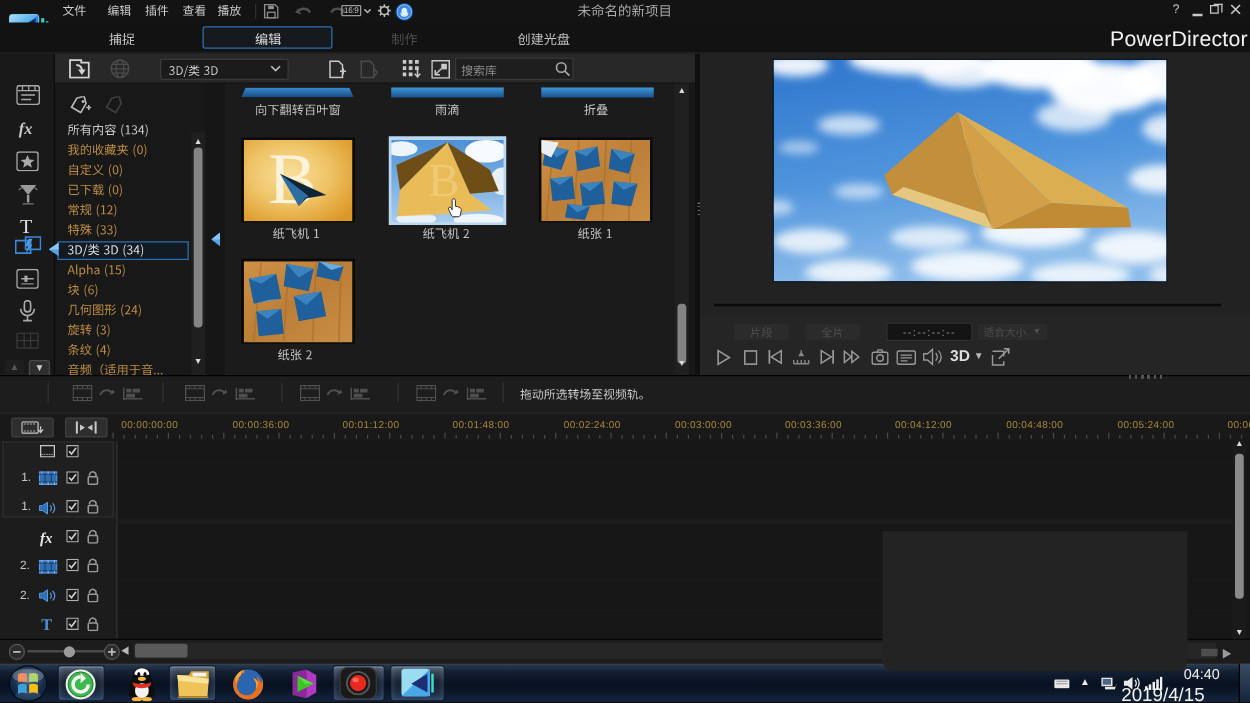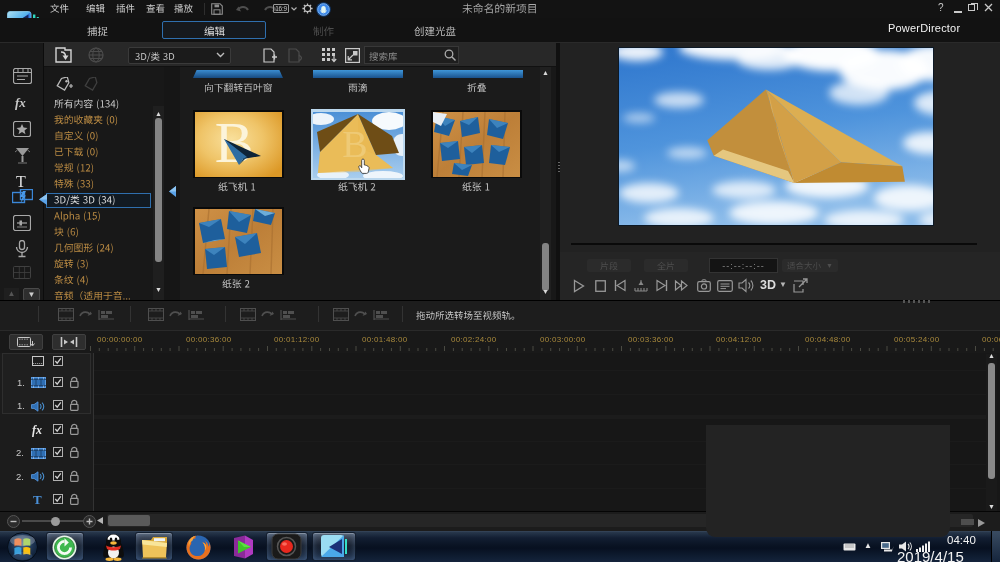--- a/index.html
+++ b/index.html
@@ -99,21 +99,21 @@
 <div class="ab" style="left:162px;top:21px;width:104px;height:18px;border:1px solid #2f6fae;border-radius:2px;background:#16191d"></div>
 <svg style="position:absolute;left:204px;top:22.8px;overflow:visible;" width="23" height="15.5" viewBox="0 -12.2 23 15.5">
       <path fill="#e8e8e8" d="M 0.4 -0.6 0.6 0.2 C 1.5 -0.2 2.6 -0.6 3.6 -1.1 L 3.5 -1.7 C 2.3 -1.3 1.2 -0.8 0.4 -0.6 Z M 0.6 -4.4 C 0.8 -4.5 1 -4.6 2.2 -4.7 C 1.8 -4.1 1.4 -3.5 1.2 -3.3 C 0.9 -2.9 0.7 -2.6 0.5 -2.6 C 0.6 -2.4 0.7 -2.1 0.7 -1.9 C 0.9 -2 1.2 -2.1 3.6 -2.7 C 3.5 -2.8 3.5 -3.1 3.5 -3.3 L 1.8 -3 C 2.5 -3.9 3.2 -5.1 3.8 -6.3 L 3.2 -6.6 C 3 -6.2 2.8 -5.8 2.6 -5.4 L 1.4 -5.3 C 2 -6.2 2.6 -7.4 3 -8.6 L 2.3 -8.8 C 1.9 -7.5 1.2 -6.2 1 -5.8 C 0.7 -5.5 0.6 -5.2 0.4 -5.2 C 0.5 -5 0.6 -4.6 0.6 -4.4 Z M 6.6 -3.7 V -2.1 H 5.7 V -3.7 Z M 7.1 -3.7 H 7.8 V -2.1 H 7.1 Z M 5.1 -4.3 V 0.8 H 5.7 V -1.5 H 6.6 V 0.5 H 7.1 V -1.5 H 7.8 V 0.5 H 8.4 V -1.5 H 9.1 V 0.1 C 9.1 0.1 9.1 0.2 9 0.2 C 9 0.2 8.8 0.2 8.5 0.2 C 8.6 0.3 8.7 0.6 8.7 0.8 C 9.1 0.8 9.3 0.7 9.5 0.7 C 9.7 0.5 9.8 0.4 9.8 0.1 V -4.3 L 9.1 -4.3 Z M 8.4 -3.7 H 9.1 V -2.1 H 8.4 Z M 6.4 -8.7 C 6.5 -8.4 6.7 -8 6.8 -7.7 H 4.3 V -5.4 C 4.3 -3.8 4.3 -1.5 3.3 0.2 C 3.5 0.3 3.8 0.5 3.9 0.7 C 4.9 -1 5.1 -3.5 5.1 -5.2 H 9.7 V -7.7 H 7.7 C 7.5 -8 7.3 -8.5 7.1 -8.9 Z M 5.1 -7 H 8.9 V -5.9 H 5.1 Z M 16.3 -7.9 H 19.1 V -6.8 H 16.3 Z M 15.6 -8.5 V -6.2 H 19.9 V -8.5 Z M 11.4 -3.5 C 11.4 -3.6 11.7 -3.6 12.1 -3.6 H 13.1 V -2.1 L 10.9 -1.8 L 11.1 -1 L 13.1 -1.4 V 0.8 H 13.8 V -1.5 L 15 -1.8 L 14.9 -2.5 L 13.8 -2.2 V -3.6 H 14.8 V -4.3 H 13.8 V -6 H 13.1 V -4.3 H 12.1 C 12.3 -5.1 12.6 -5.9 12.9 -6.8 H 14.8 V -7.6 H 13.1 C 13.2 -7.9 13.3 -8.3 13.3 -8.7 L 12.6 -8.8 C 12.5 -8.4 12.4 -8 12.3 -7.6 H 11 V -6.8 H 12.1 C 11.9 -6 11.7 -5.3 11.6 -5 C 11.4 -4.6 11.3 -4.2 11.1 -4.2 C 11.2 -4 11.3 -3.6 11.4 -3.5 Z M 19.1 -5 V -4.1 H 16.4 V -5 Z M 14.7 -0.8 14.8 -0.1 19.1 -0.4 V 0.8 H 19.8 V -0.5 L 20.6 -0.5 L 20.6 -1.2 L 19.8 -1.2 V -5 H 20.5 V -5.6 H 14.9 V -5 H 15.7 V -0.9 Z M 19.1 -3.5 V -2.5 H 16.4 V -3.5 Z M 19.1 -1.9 V -1.1 L 16.4 -0.9 V -1.9 Z"></path>
     </svg>
 <svg style="position:absolute;left:313px;top:22.8px;overflow:visible;" width="23" height="15.5" viewBox="0 -12.2 23 15.5">
       <path fill="#4e4e4e" d="M 7.1 -7.9 V -2 H 7.8 V -7.9 Z M 9 -8.7 V -0.2 C 9 -0.1 8.9 -0 8.8 -0 C 8.6 -0 8 -0 7.4 -0 C 7.5 0.2 7.6 0.6 7.6 0.8 C 8.4 0.8 9 0.8 9.3 0.7 C 9.6 0.5 9.7 0.3 9.7 -0.3 V -8.7 Z M 1.5 -8.6 C 1.3 -7.5 0.9 -6.5 0.4 -5.8 C 0.6 -5.7 1 -5.6 1.1 -5.5 C 1.3 -5.8 1.5 -6.2 1.7 -6.6 H 3 V -5.5 H 0.5 V -4.8 H 3 V -3.7 H 1 V -0 H 1.7 V -3 H 3 V 0.8 H 3.8 V -3 H 5.2 V -0.8 C 5.2 -0.7 5.2 -0.7 5.1 -0.7 C 5 -0.7 4.6 -0.7 4.2 -0.7 C 4.3 -0.5 4.4 -0.2 4.4 0 C 5 0 5.4 0 5.6 -0.1 C 5.9 -0.2 6 -0.4 6 -0.8 V -3.7 H 3.8 V -4.8 H 6.3 V -5.5 H 3.8 V -6.6 H 5.9 V -7.3 H 3.8 V -8.8 H 3 V -7.3 H 1.9 C 2 -7.7 2.1 -8 2.2 -8.4 Z M 16 -8.7 C 15.5 -7.2 14.6 -5.6 13.7 -4.6 C 13.9 -4.5 14.2 -4.2 14.3 -4.1 C 14.8 -4.7 15.4 -5.5 15.8 -6.3 H 16.5 V 0.8 H 17.3 V -1.7 H 20.5 V -2.5 H 17.3 V -4.1 H 20.4 V -4.8 H 17.3 V -6.3 H 20.6 V -7.1 H 16.2 C 16.4 -7.5 16.6 -8 16.8 -8.5 Z M 13.5 -8.8 C 12.9 -7.2 11.9 -5.6 10.9 -4.6 C 11 -4.4 11.3 -4 11.3 -3.8 C 11.7 -4.2 12 -4.6 12.4 -5.1 V 0.8 H 13.2 V -6.3 C 13.6 -7 14 -7.8 14.2 -8.5 Z"></path>
     </svg>
 <svg style="position:absolute;left:414px;top:22.8px;overflow:visible;" width="44" height="15.5" viewBox="0 -12.2 44 15.5">
       <path fill="#c3c3c3" d="M 8.8 -8.7 V -0.2 C 8.8 -0 8.7 0.1 8.5 0.1 C 8.3 0.1 7.7 0.1 6.9 0.1 C 7 0.3 7.2 0.6 7.2 0.8 C 8.2 0.8 8.8 0.8 9.1 0.7 C 9.4 0.5 9.6 0.3 9.6 -0.2 V -8.7 Z M 6.8 -7.6 V -1.8 H 7.5 V -7.6 Z M 1.5 -5 V -0.5 C 1.5 0.5 1.8 0.7 2.8 0.7 C 3 0.7 4.5 0.7 4.8 0.7 C 5.7 0.7 5.9 0.3 6 -1.2 C 5.8 -1.2 5.5 -1.3 5.3 -1.5 C 5.3 -0.2 5.2 0 4.7 0 C 4.4 0 3.2 0 2.9 0 C 2.4 0 2.3 -0.1 2.3 -0.5 V -4.3 H 4.5 C 4.5 -3 4.4 -2.5 4.2 -2.3 C 4.2 -2.2 4.1 -2.2 3.9 -2.2 C 3.8 -2.2 3.4 -2.2 3 -2.3 C 3.1 -2.1 3.2 -1.8 3.2 -1.6 C 3.6 -1.6 4.1 -1.6 4.3 -1.6 C 4.5 -1.6 4.7 -1.7 4.9 -1.9 C 5.1 -2.1 5.2 -2.8 5.3 -4.7 C 5.3 -4.8 5.3 -5 5.3 -5 Z M 3.3 -8.8 C 2.7 -7.4 1.6 -6 0.3 -5 C 0.5 -4.9 0.7 -4.7 0.9 -4.5 C 1.9 -5.3 2.8 -6.3 3.5 -7.5 C 4.3 -6.6 5.2 -5.5 5.7 -4.8 L 6.2 -5.3 C 5.7 -6.1 4.7 -7.2 3.8 -8.1 L 4 -8.6 Z M 14.6 -7.9 V -7.3 H 16.6 V -6.5 H 14 V -5.9 H 16.6 V -5.1 H 14.6 V -4.4 H 16.6 V -3.6 H 14.5 V -3 H 16.6 V -2.2 H 14 V -1.6 H 16.6 V -0.5 H 17.3 V -1.6 H 20.3 V -2.2 H 17.3 V -3 H 19.9 V -3.6 H 17.3 V -4.4 H 19.7 V -5.9 H 20.4 V -6.5 H 19.7 V -7.9 H 17.3 V -8.8 H 16.6 V -7.9 Z M 17.3 -5.9 H 19 V -5.1 H 17.3 Z M 17.3 -6.5 V -7.3 H 19 V -6.5 Z M 11.5 -4.1 C 11.5 -4.2 11.8 -4.4 11.9 -4.5 H 13.2 C 13.1 -3.5 12.9 -2.7 12.6 -2 C 12.3 -2.4 12.1 -3 11.9 -3.6 L 11.3 -3.4 C 11.6 -2.5 11.9 -1.9 12.3 -1.3 C 11.9 -0.6 11.4 -0.1 10.9 0.3 C 11.1 0.4 11.4 0.7 11.5 0.8 C 12 0.5 12.4 -0.1 12.8 -0.7 C 13.9 0.3 15.4 0.6 17.4 0.6 H 20.3 C 20.3 0.4 20.5 0 20.6 -0.1 C 20.1 -0.1 17.8 -0.1 17.4 -0.1 C 15.6 -0.1 14.1 -0.4 13.1 -1.4 C 13.5 -2.4 13.8 -3.6 14 -5.1 L 13.6 -5.2 L 13.4 -5.2 H 12.5 C 13 -6 13.6 -6.9 14 -8 L 13.5 -8.3 L 13.3 -8.2 H 11.2 V -7.5 H 13 C 12.6 -6.5 12 -5.7 11.9 -5.4 C 11.6 -5.1 11.4 -4.8 11.2 -4.8 C 11.3 -4.6 11.5 -4.3 11.5 -4.1 Z M 22.4 -8 C 23 -7.2 23.5 -6.1 23.7 -5.4 L 24.5 -5.7 C 24.3 -6.4 23.7 -7.5 23.2 -8.3 Z M 29.3 -8.4 C 29.1 -7.6 28.5 -6.4 28 -5.7 L 28.7 -5.4 C 29.2 -6.1 29.7 -7.2 30.2 -8.1 Z M 25.8 -8.8 V -4.8 H 21.6 V -4.1 H 24.4 C 24.2 -2.1 23.8 -0.6 21.4 0.2 C 21.5 0.3 21.8 0.6 21.9 0.8 C 24.5 -0 25 -1.8 25.2 -4.1 H 27.2 V -0.3 C 27.2 0.6 27.4 0.8 28.4 0.8 C 28.5 0.8 29.7 0.8 29.9 0.8 C 30.8 0.8 31 0.4 31.1 -1.4 C 30.9 -1.4 30.5 -1.6 30.3 -1.7 C 30.3 -0.2 30.2 0.1 29.8 0.1 C 29.6 0.1 28.6 0.1 28.4 0.1 C 28 0.1 28 0 28 -0.3 V -4.1 H 31 V -4.8 H 26.6 V -8.8 Z M 35.6 -4.5 C 36.2 -4.2 36.9 -3.7 37.3 -3.4 L 37.7 -3.9 C 37.3 -4.2 36.6 -4.6 36 -4.9 Z M 36.4 -8.9 C 36.3 -8.7 36.2 -8.3 36 -8 H 33.7 V -6.2 L 33.7 -5.8 H 32 V -5.1 H 33.6 C 33.5 -4.4 33.1 -3.8 32.3 -3.3 C 32.4 -3.2 32.7 -2.9 32.9 -2.7 C 33.8 -3.3 34.2 -4.2 34.4 -5.1 H 39.3 V -3.9 C 39.3 -3.7 39.2 -3.7 39.1 -3.7 C 39 -3.7 38.5 -3.7 38 -3.7 C 38.1 -3.5 38.2 -3.2 38.2 -3 C 38.9 -3 39.4 -3 39.7 -3.1 C 40 -3.3 40.1 -3.5 40.1 -3.8 V -5.1 H 41.5 V -5.8 H 40.1 V -8 H 36.9 L 37.2 -8.8 Z M 35.7 -6.8 C 36.2 -6.5 36.9 -6.1 37.2 -5.8 H 34.5 L 34.5 -6.2 V -7.4 H 39.3 V -5.8 H 37.2 L 37.6 -6.3 C 37.3 -6.6 36.6 -7 36.1 -7.2 Z M 33.2 -2.7 V -0.2 H 32 V 0.5 H 41.5 V -0.2 H 40.4 V -2.7 Z M 33.9 -0.2 V -2.1 H 35.3 V -0.2 Z M 36 -0.2 V -2.1 H 37.4 V -0.2 Z M 38.2 -0.2 V -2.1 H 39.6 V -0.2 Z"></path>
     </svg>
-<div class="t" style="left:888px;top:22px;color:#f2f2f2;font-size:11px;letter-spacing:0.2px">PowerDirector</div>
+<div class="t" style="left:888px;top:22px;color:#f2f2f2;font-size:17px;letter-spacing:0.2px">PowerDirector</div>
 
 
 <div class="ab" style="left:0;top:43px;width:1000px;height:257px;background:#181818"></div>
 
 <div class="ab" style="left:0;top:43px;width:44px;height:257px;background:#191919;border-right:1px solid #0c0c0c"></div>
 
 <svg class="ab" style="left:13px;top:68px" width="19" height="16" viewBox="0 0 19 16">
       <rect x="0.5" y="0.5" width="18" height="15" rx="2" fill="none" stroke="#a8a8a8" stroke-width="1.2"></rect>
       <path d="M1 4.5 H18 M5 1 V4 M10 1 V4 M15 1 V4" stroke="#a8a8a8"></path>
       <path d="M4 8 H15 M4 11.5 H12" stroke="#a8a8a8" stroke-width="1.2"></path>

